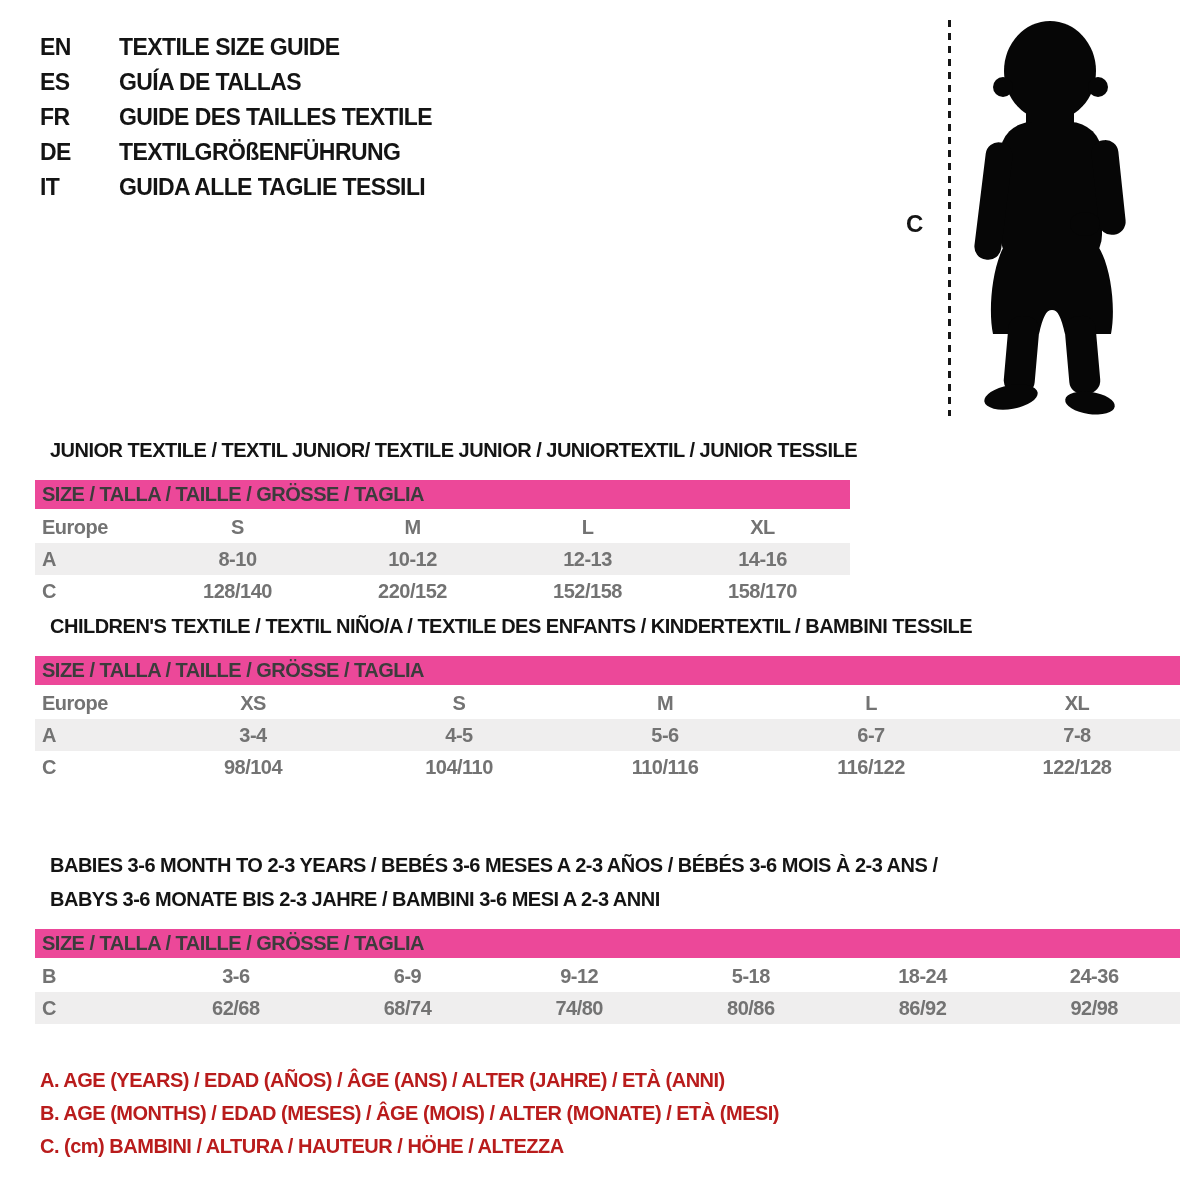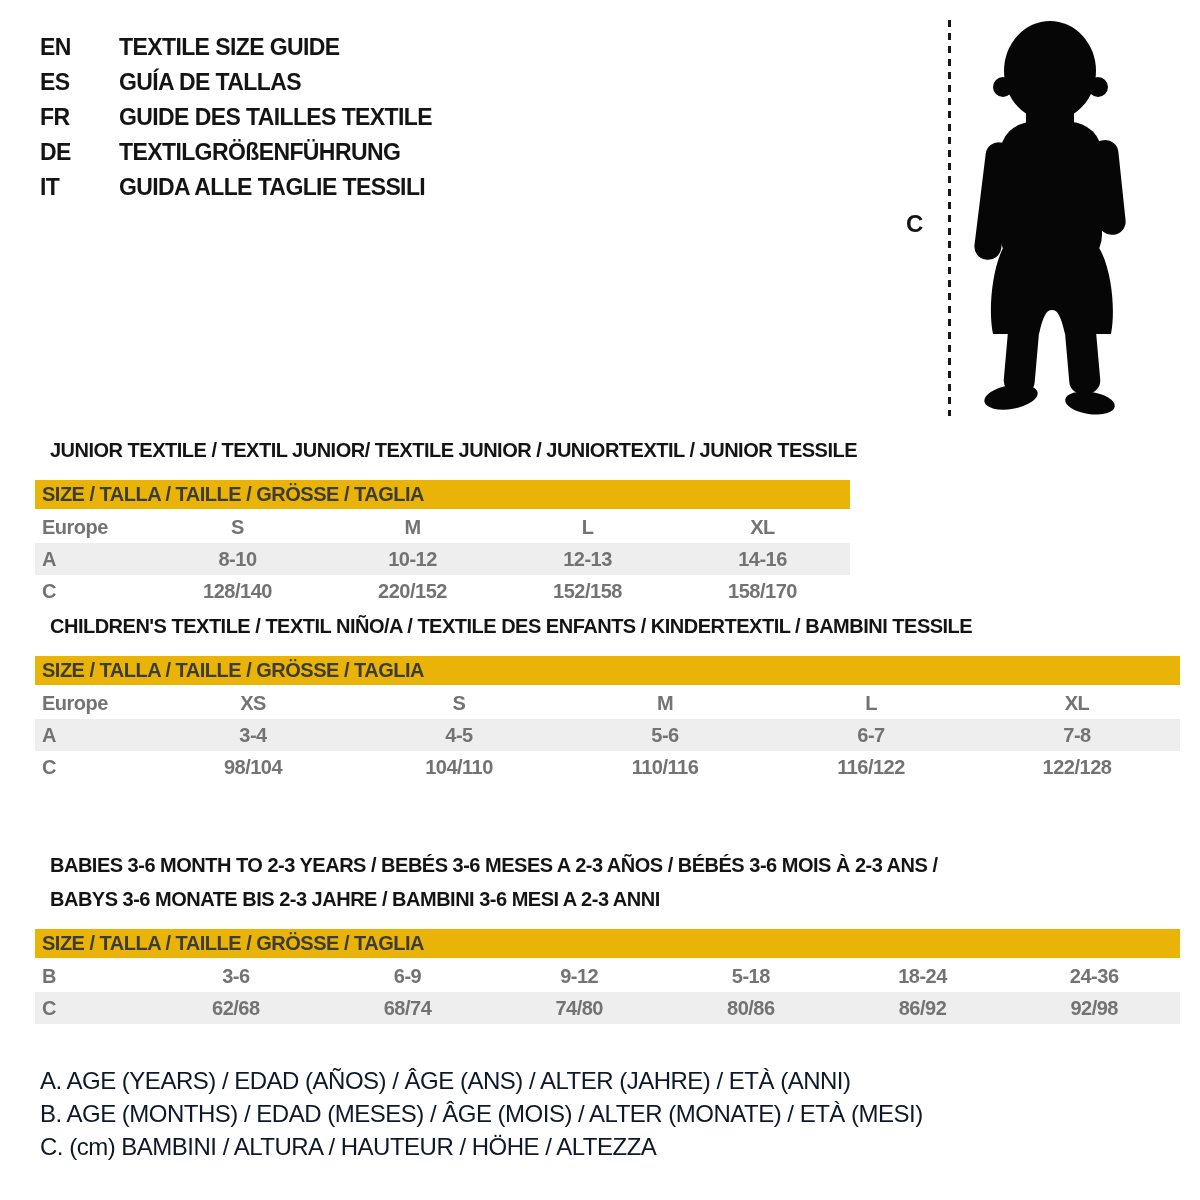--- a/index.html
+++ b/index.html
@@ -41,40 +41,40 @@
   #sections .section:nth-child(3) { top:848px; width:1145px; }
 
   .titles { margin-bottom:13px; margin-left:15px; }
   .title {
     font-size:20px; font-weight:bold; letter-spacing:-0.5px;
     line-height:34px; color:#141414; white-space:nowrap;
   }
 
   .size-bar {
     height:29px; line-height:29px;
-    background:#eab308; color:#3c3c3c;
+    background:#ec4899; color:#3c3c3c;
     font-size:20px; font-weight:bold; letter-spacing:-0.5px;
     padding-left:7px; box-sizing:border-box;
     margin-bottom:2px;
   }
 
   .trow {
     display:flex; height:32px; align-items:center;
     font-size:20px; font-weight:bold; letter-spacing:-0.5px;
     color:#737373;
   }
   .trow.shaded { background:#efeeee; }
   .trow .rlabel { width:115px; padding-left:7px; box-sizing:border-box; }
   .trow .cell { flex:1; text-align:center; }
 
   
   .legend { position:absolute; left:40px; top:1064px; }
   .legend-line {
-    font-size:24px; font-weight:normal; letter-spacing:-0.5px;
-    line-height:33px; color:#0f172a; white-space:nowrap;
+    font-size:20px; font-weight:bold; letter-spacing:-0.5px;
+    line-height:33px; color:#b91c1c; white-space:nowrap;
   }
 </style>
 </head>
 <body>
 
 <div class="languages" id="languages">
     <div class="lang-row">
       <div class="lang-code">EN</div>
       <div class="lang-label">TEXTILE SIZE GUIDE</div>
     </div>

